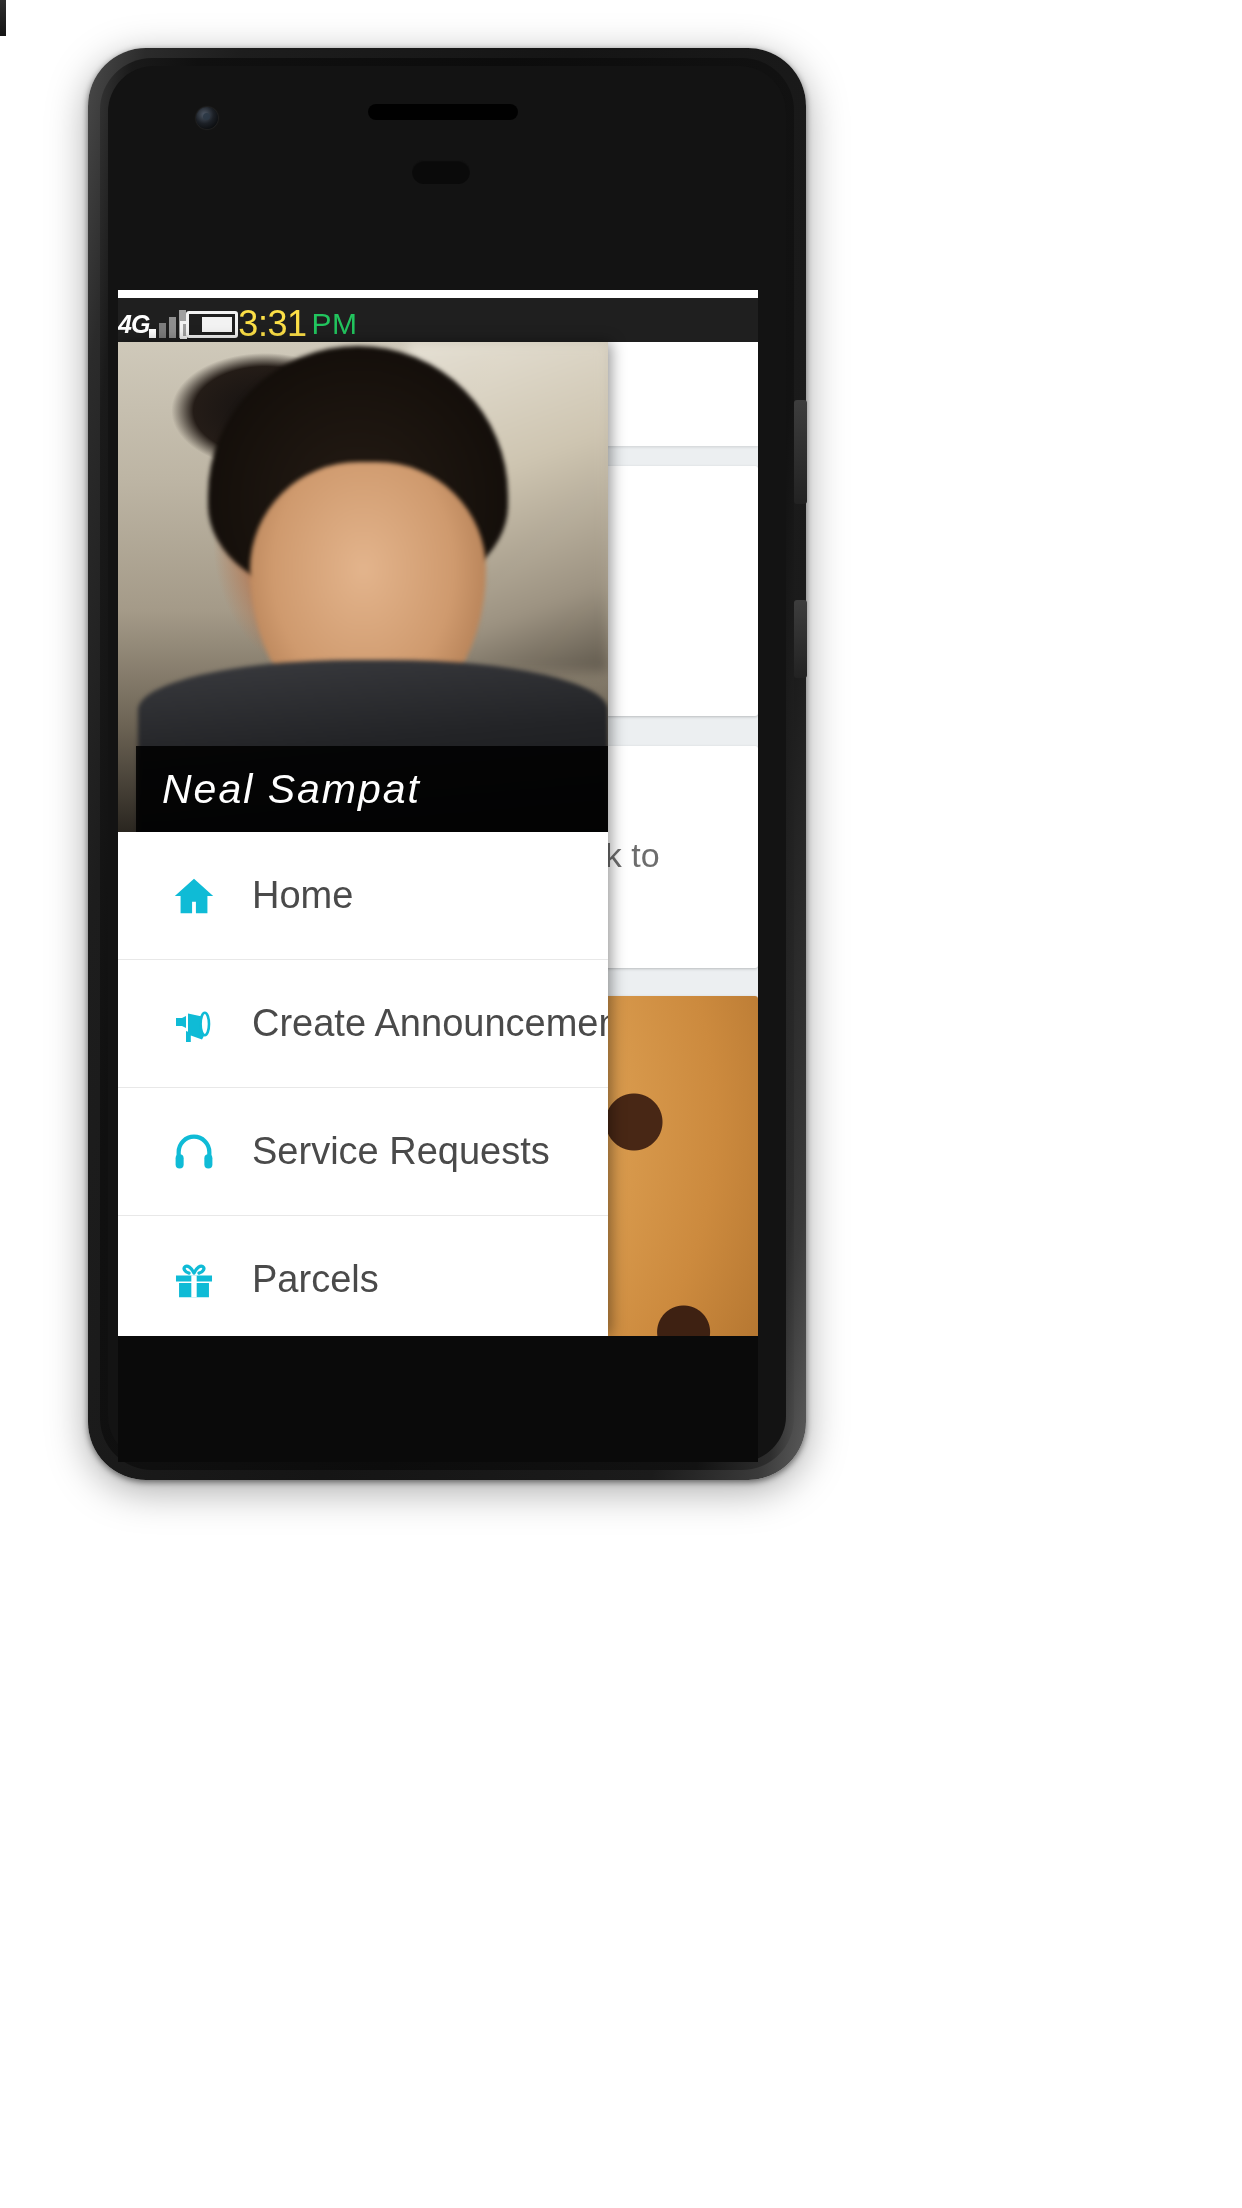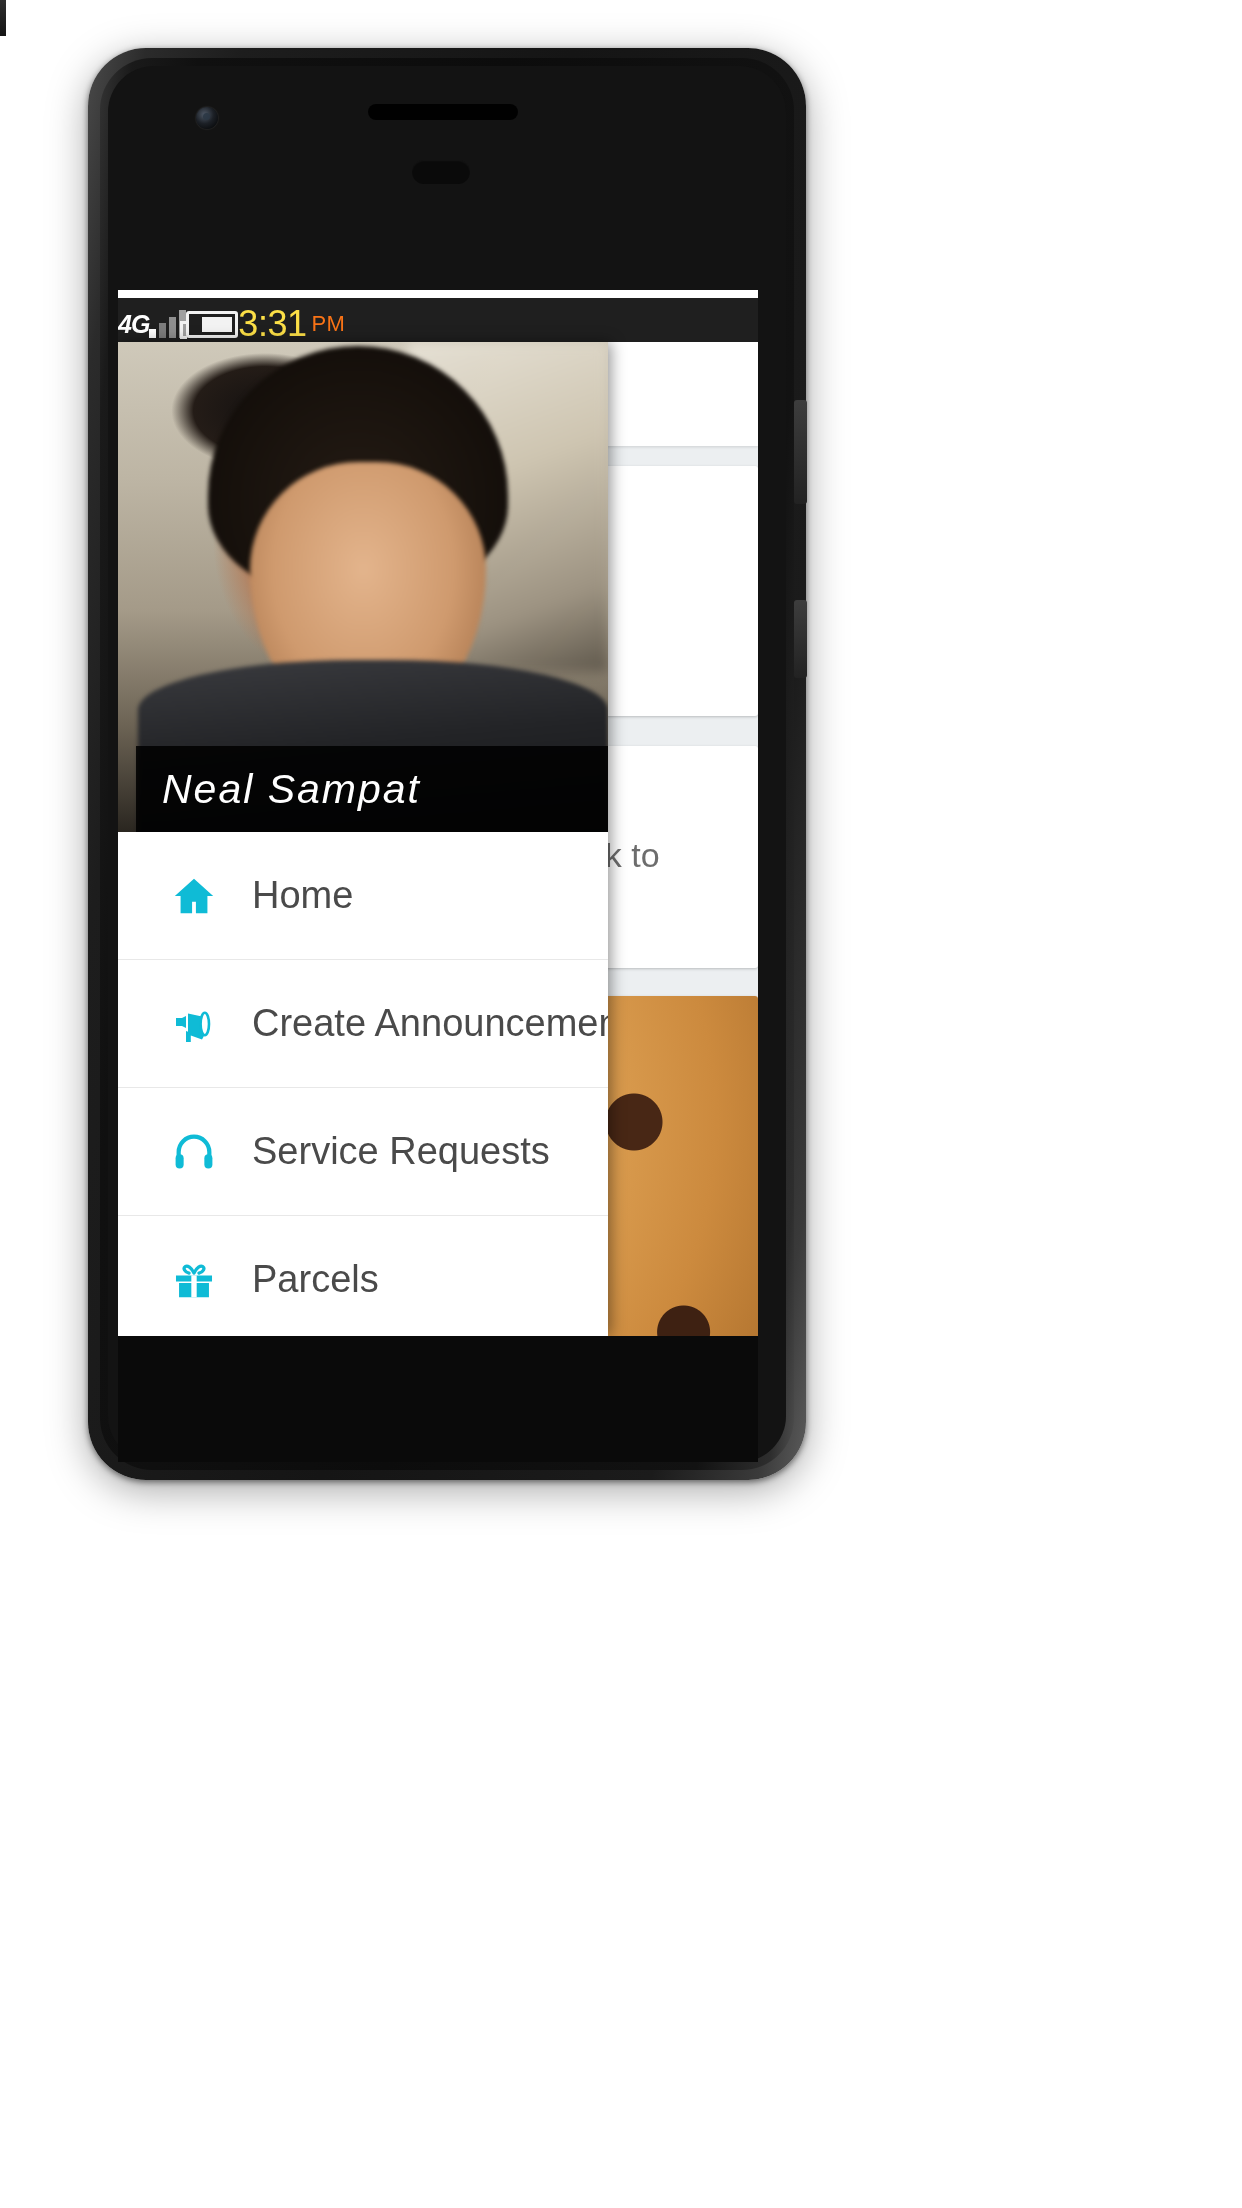--- a/index.html
+++ b/index.html
@@ -75,21 +75,21 @@
   .st-signal i.b1{ height:9px;  background:#ffffff; }
   .st-signal i.b2{ height:15px; background:#7d7d7d; }
   .st-signal i.b3{ height:21px; background:#8f8f8f; }
   .st-signal i.b4{ height:28px; background:#9f9f9f; }
   .st-battery{ position:relative; width:52px; height:27px; border:3px solid #f2f2f2;
                border-radius:3px; display:flex; align-items:center; }
   .st-battery::before{ content:""; position:absolute; left:-9px; top:7px; width:4px; height:12px;
                border-left:3px solid #f2f2f2; border-top:3px solid #f2f2f2; border-bottom:3px solid #f2f2f2;}
   .st-battery .fill{ width:30px; height:15px; background:#f2f2f2; margin-left:13px; }
   .st-time{ color:#fde047; font-size:36px; font-weight:400; letter-spacing:-0.5px; }
-  .st-ampm{ color:#f97316; font-size:22px; margin-left:5px; letter-spacing:0.5px; }
+  .st-ampm{ color:#22c55e; font-size:30px; margin-left:5px; letter-spacing:0.5px; }
 
   
   .content{
     position:absolute; left:0; top:52px; width:640px; height:994px;
     background:#eceff1;
   }
   .appbar{
     position:absolute; left:0; top:0; width:640px; height:104px;
     background:#ffffff; display:flex; align-items:center; padding-left:30px; gap:40px;
     box-shadow:0 1px 3px rgba(0,0,0,.13);

